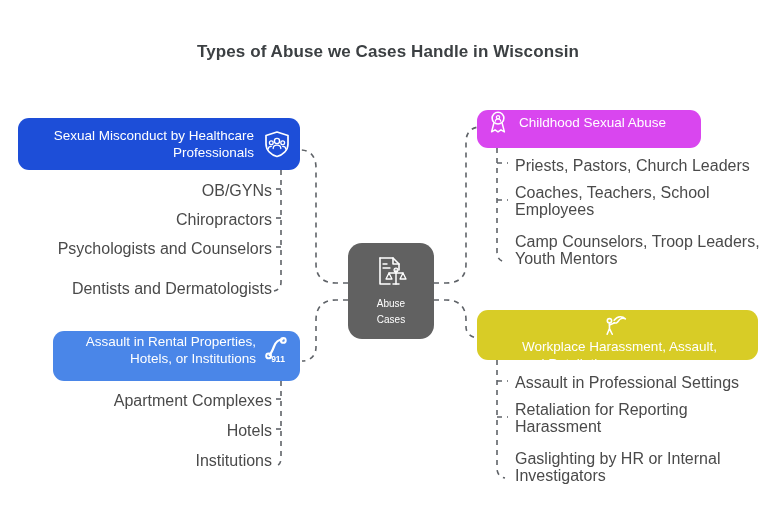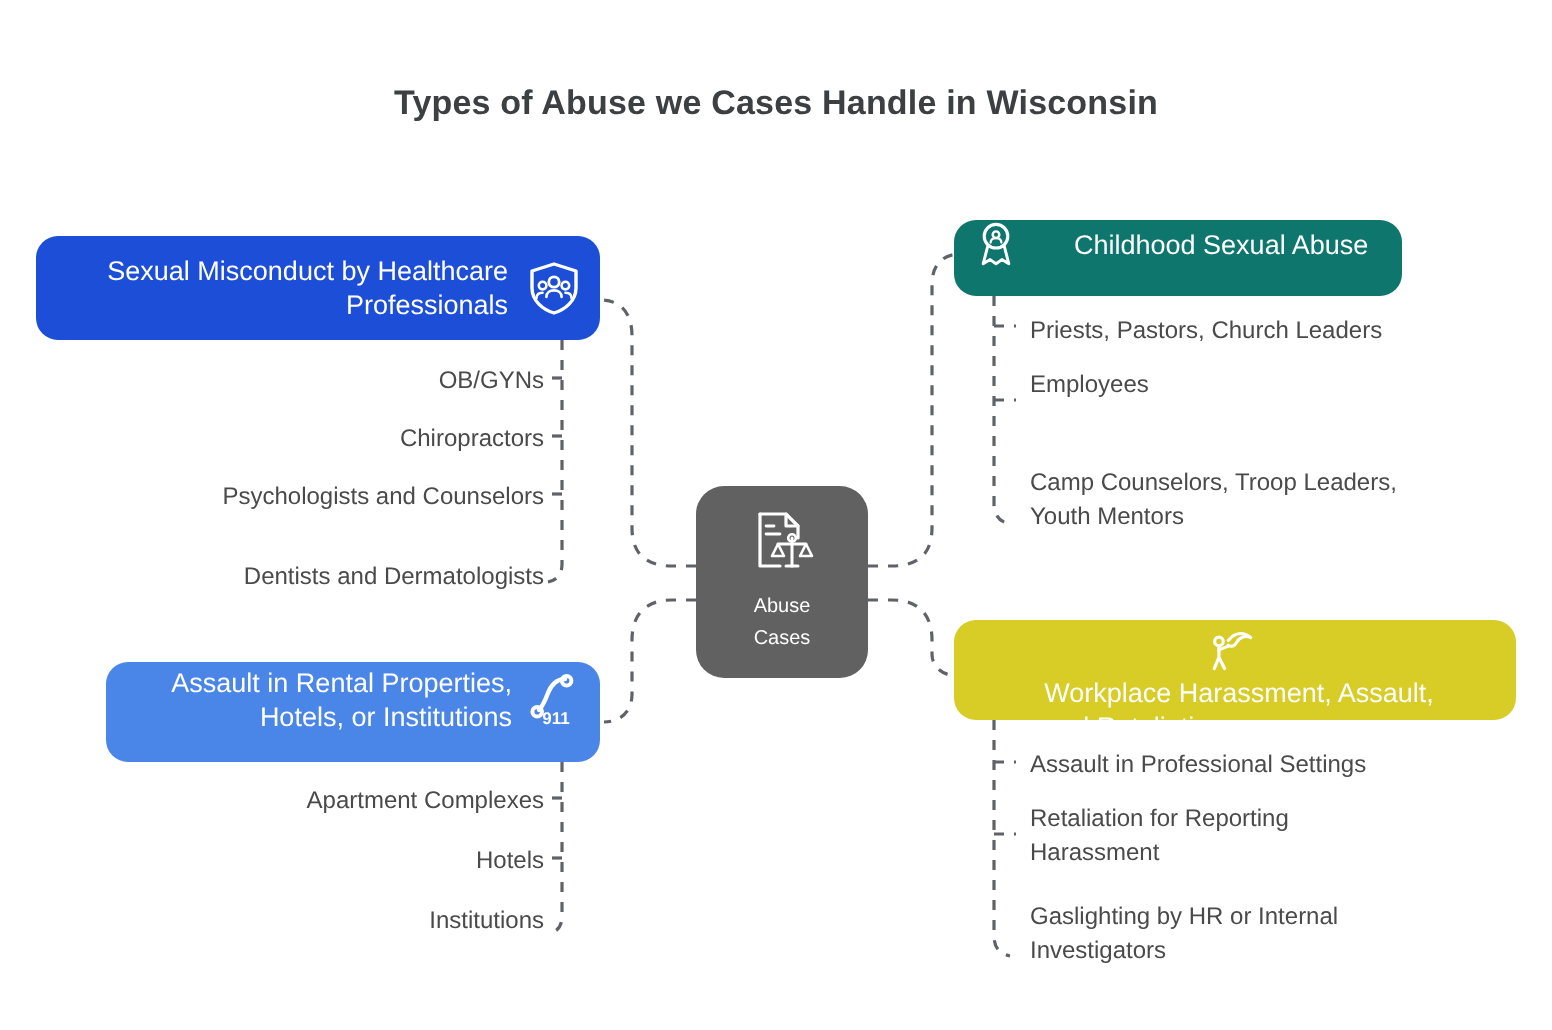--- a/index.html
+++ b/index.html
@@ -102,24 +102,23 @@
     text-align: right;
     margin-right: 8px;
   }
 
   
   #box-childhood {
     left: 477px;
     top: 110px;
     width: 224px;
     height: 38px;
-    background: #0f766e;
+    background: #d946ef;
     padding: 0 14px 14px 8px;
     justify-content: flex-start;
-    gap: 18px;
   }
   #box-childhood .cat-label {
     text-align: left;
     margin-left: 8px;
   }
 
   
   #box-rental {
     left: 53px;
     top: 331px;
@@ -150,21 +149,21 @@
     margin-left: 8px;
   }
 
   
   .sub-list {
     position: absolute;
     z-index: 2;
   }
   .sub-item {
     color: #4a4a4a;
-    font-size: 12px;
+    font-size: 16px;
     line-height: 17px;
     position: absolute;
   }
   .sub-list.right .sub-item {
     text-align: left;
   }
   .sub-list.left .sub-item {
     text-align: right;
   }
 
@@ -293,20 +292,21 @@
     <div class="cat-label">
       <div>Childhood Sexual Abuse</div>
     </div>
   </div>
 
   <div class="sub-list right" id="sub-childhood">
     <div class="sub-item i0">
       <div>Priests, Pastors, Church Leaders</div>
     </div>
     <div class="sub-item i1">
+      <div>Coaches, Teachers, School</div>
       <div>Employees</div>
     </div>
     <div class="sub-item i2">
       <div>Camp Counselors, Troop Leaders,</div>
       <div>Youth Mentors</div>
     </div>
   </div>
 
   <div class="cat-box" id="box-rental">
     <div class="cat-label">

